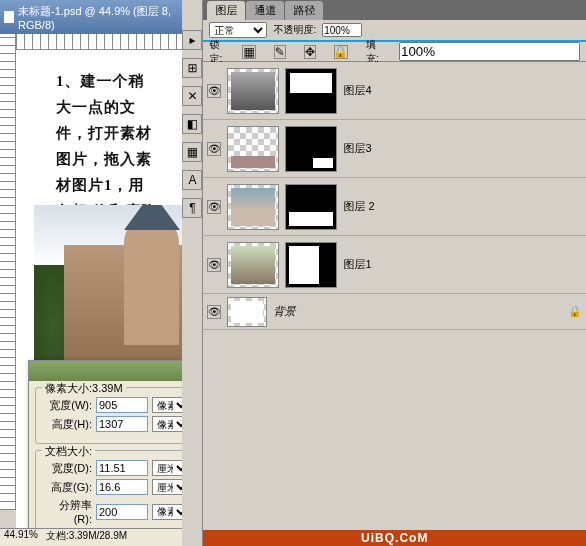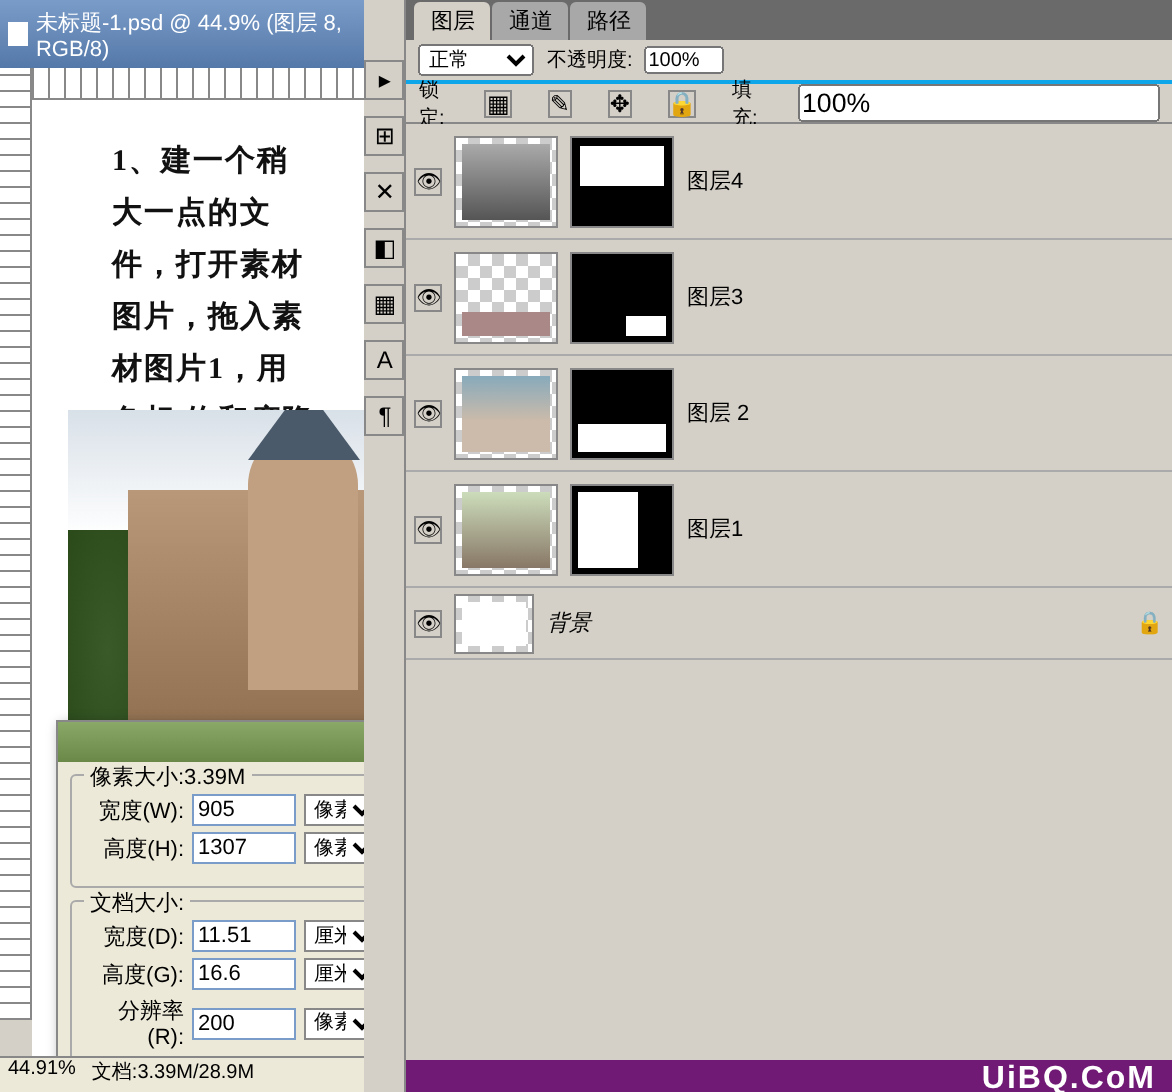--- a/index.html
+++ b/index.html
@@ -48,21 +48,21 @@
 .layers{flex:1;overflow:auto;background:#d4d0c8}
 .layer{display:flex;align-items:center;height:58px;border-bottom:1px solid #aaa;padding:0 4px;gap:6px}
 .layer.short{height:36px}
 .eye{width:14px;height:14px;border:1px solid #888;display:flex;align-items:center;justify-content:center;font-size:10px;cursor:pointer}
 .thumb{width:52px;height:46px;background:#fff;border:1px solid #888;background-image:repeating-conic-gradient(#ccc 0 25%,#fff 0 50%);background-size:12px 12px;position:relative}
 .thumb.small{width:40px;height:30px}
 .thumb .img{position:absolute;inset:3px;background:#888}
 .mask{width:52px;height:46px;background:#000;border:1px solid #888;position:relative}
 .mask .w{position:absolute;background:#fff}
 .lname{font-size:11px;flex:1}
-.footer{height:16px;background:#701a75;color:#fff;text-align:right;padding:1px 8px;font-size:16px;font-weight:bold;letter-spacing:1px}
+.footer{height:16px;background:#c2410c;color:#fff;text-align:center;padding:1px 8px;font-size:12px;font-weight:bold;letter-spacing:1px}
 </style>
 </head>
 <body>
 
 <div class="app">
   <div class="left">
     <div class="title-bar">
       <span class="icon"></span>
       <span>未标题-1.psd @ 44.9% (图层 8, RGB/8)</span>
     </div>

